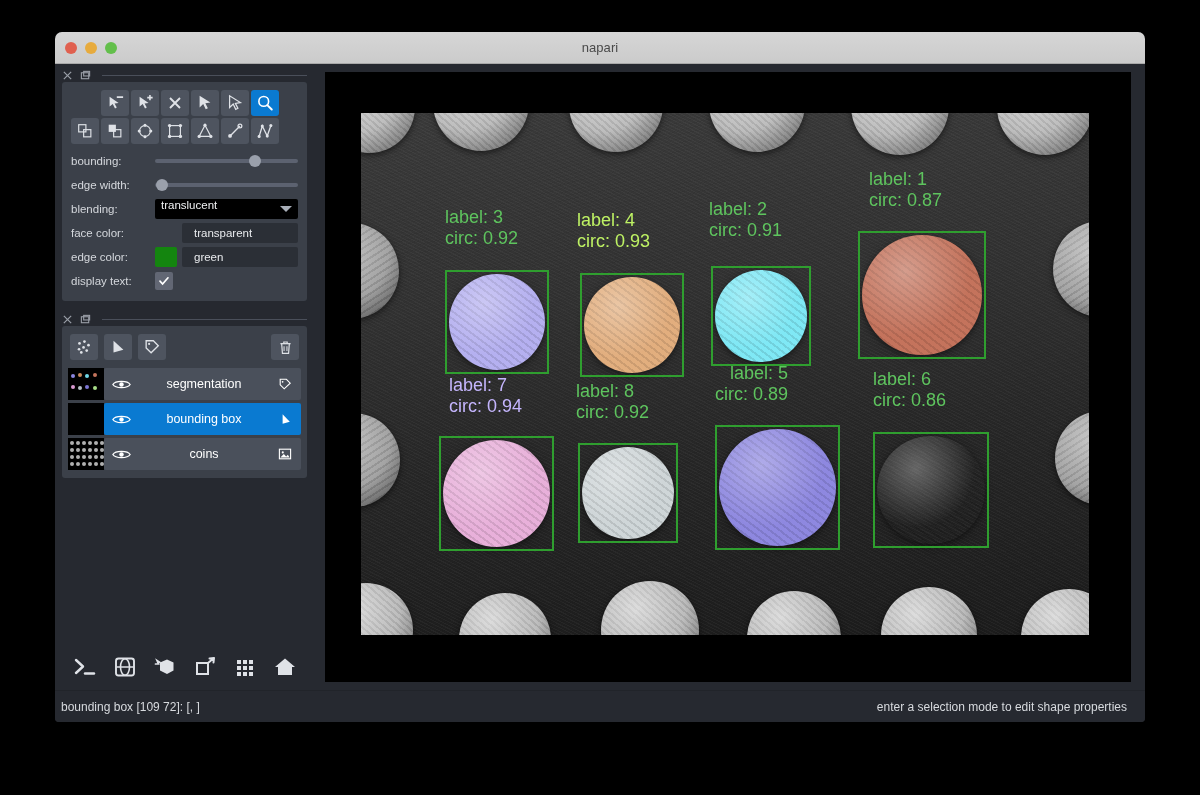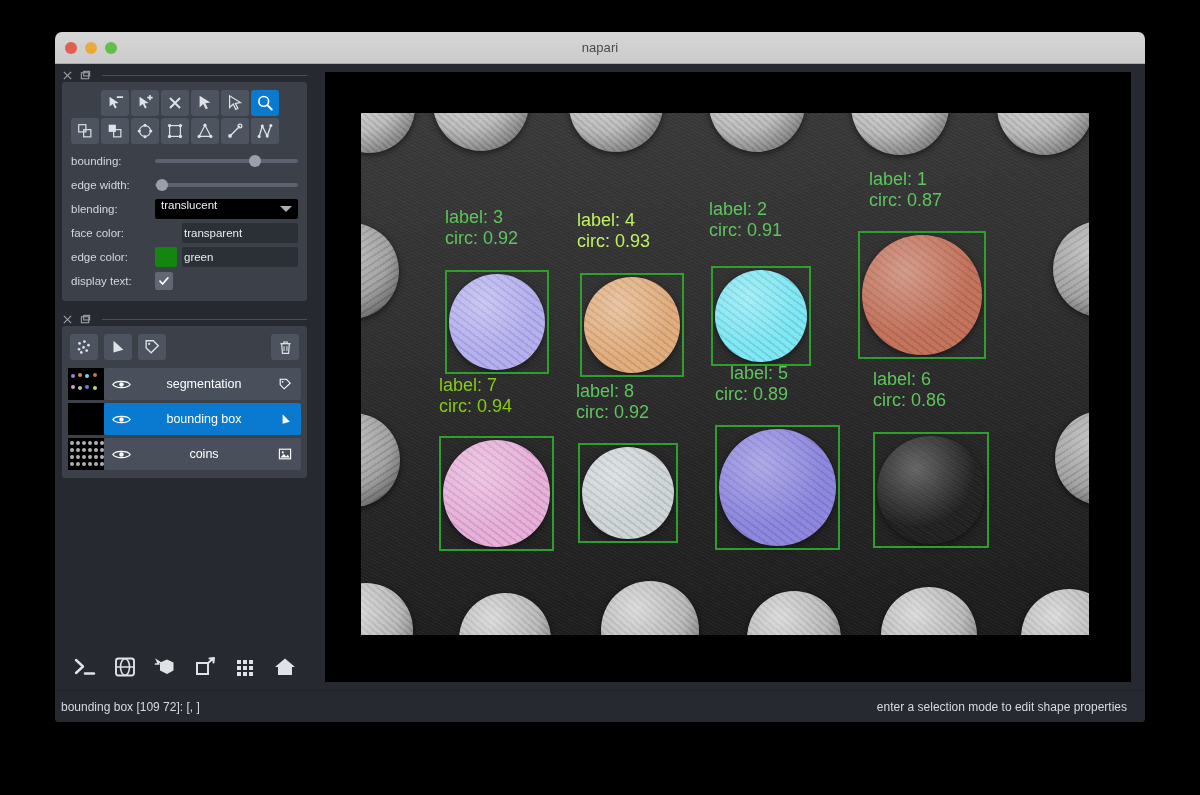--- a/index.html
+++ b/index.html
@@ -74,21 +74,21 @@
     display: flex; padding: 0 6px;
     font-size: 11.5px; color: #f0f1f3; cursor: pointer; position: relative;
   }
   .combo .caret {
     position: absolute; right: 6px; top: 7px;
     width: 0; height: 0; border-left: 6px solid transparent;
     border-right: 6px solid transparent; border-top: 6px solid #a8aeb8;
   }
   .txtfield {
     flex: 1; height: 20px; background: #2b2f36; border-radius: 2px;
-    display: flex; align-items: center; padding: 0 2px;
+    display: flex; align-items: center; padding: 0 12px;
     font-size: 11.5px; color: #e8eaed; cursor: text;
   }
   .swatch { width: 22px; height: 20px; border-radius: 2px; margin-right: 5px; flex: none; cursor: pointer; }
   .checkbox {
     width: 18px; height: 18px; background: #626774; border-radius: 2px;
     display: flex; align-items: center; justify-content: center; cursor: pointer;
   }
 
   
   .layerbtns { display: flex; align-items: center; gap: 6px; padding: 6px 2px 8px 2px; }
@@ -570,21 +570,21 @@
               <div class="bbox" style="left: 219px; top: 160px; width: 104px; height: 104px; border-color: rgb(47, 158, 47);"></div>
               <div class="bblabel" style="left: 216px; top: 97px; color: #bef264;">label: 4
 circ: 0.93</div>
               <div class="bbox" style="left: 350px; top: 153px; width: 100px; height: 100px; border-color: rgb(47, 158, 47);"></div>
               <div class="bblabel" style="left: 348px; top: 86px; color: rgb(94, 196, 94);">label: 2
 circ: 0.91</div>
               <div class="bbox" style="left: 497px; top: 118px; width: 128px; height: 128px; border-color: rgb(47, 158, 47);"></div>
               <div class="bblabel" style="left: 508px; top: 56px; color: rgb(94, 196, 94);">label: 1
 circ: 0.87</div>
               <div class="bbox" style="left: 78px; top: 323px; width: 115px; height: 115px; border-color: rgb(47, 158, 47);"></div>
-              <div class="bblabel" style="left: 78px; top: 262px; color: #84cc16;">label: 7
+              <div class="bblabel" style="left: 88px; top: 262px; color: #c4b5fd;">label: 7
 circ: 0.94</div>
               <div class="bbox" style="left: 217px; top: 330px; width: 100px; height: 100px; border-color: rgb(47, 158, 47);"></div>
               <div class="bblabel" style="left: 215px; top: 268px; color: rgb(94, 196, 94);">label: 8
 circ: 0.92</div>
               <div class="bbox" style="left: 354px; top: 312px; width: 125px; height: 125px; border-color: rgb(47, 158, 47);"></div>
               <div class="bblabel" style="left: 354px; top: 250px; color: rgb(94, 196, 94); text-align: right;">label: 5
 circ: 0.89</div>
               <div class="bbox" style="left: 512px; top: 319px; width: 116px; height: 116px; border-color: rgb(47, 158, 47);"></div>
               <div class="bblabel" style="left: 512px; top: 256px; color: rgb(94, 196, 94);">label: 6
 circ: 0.86</div>

